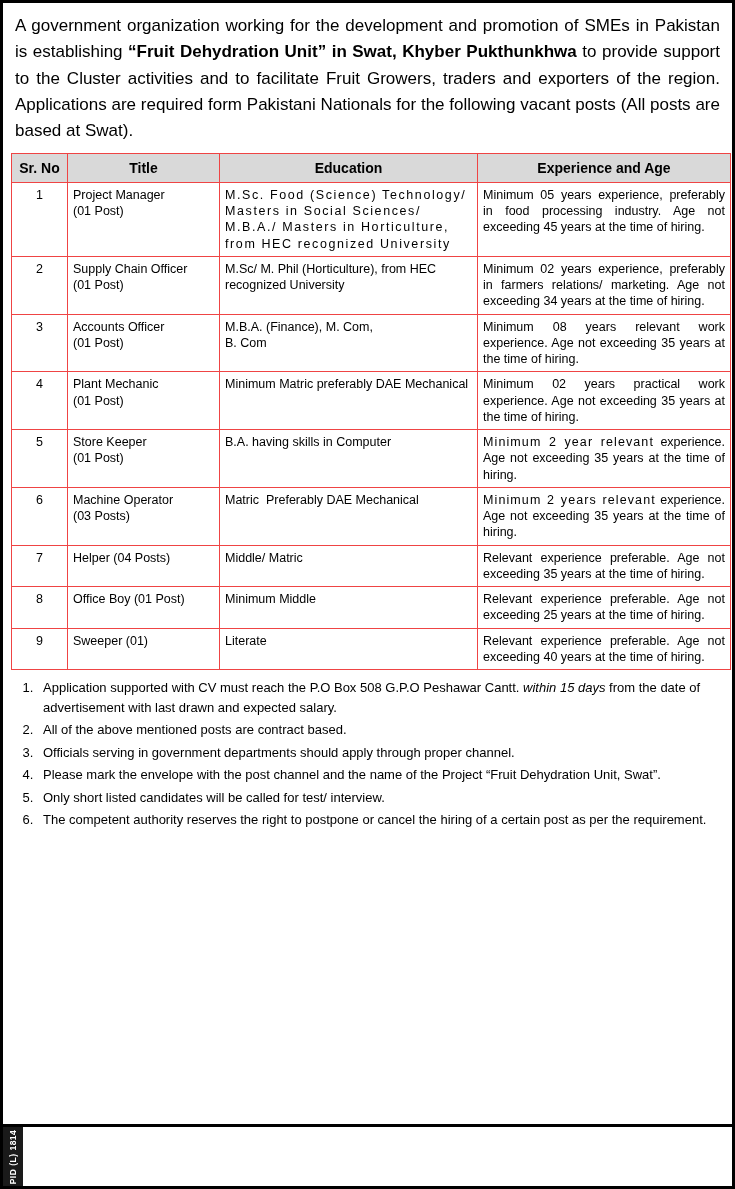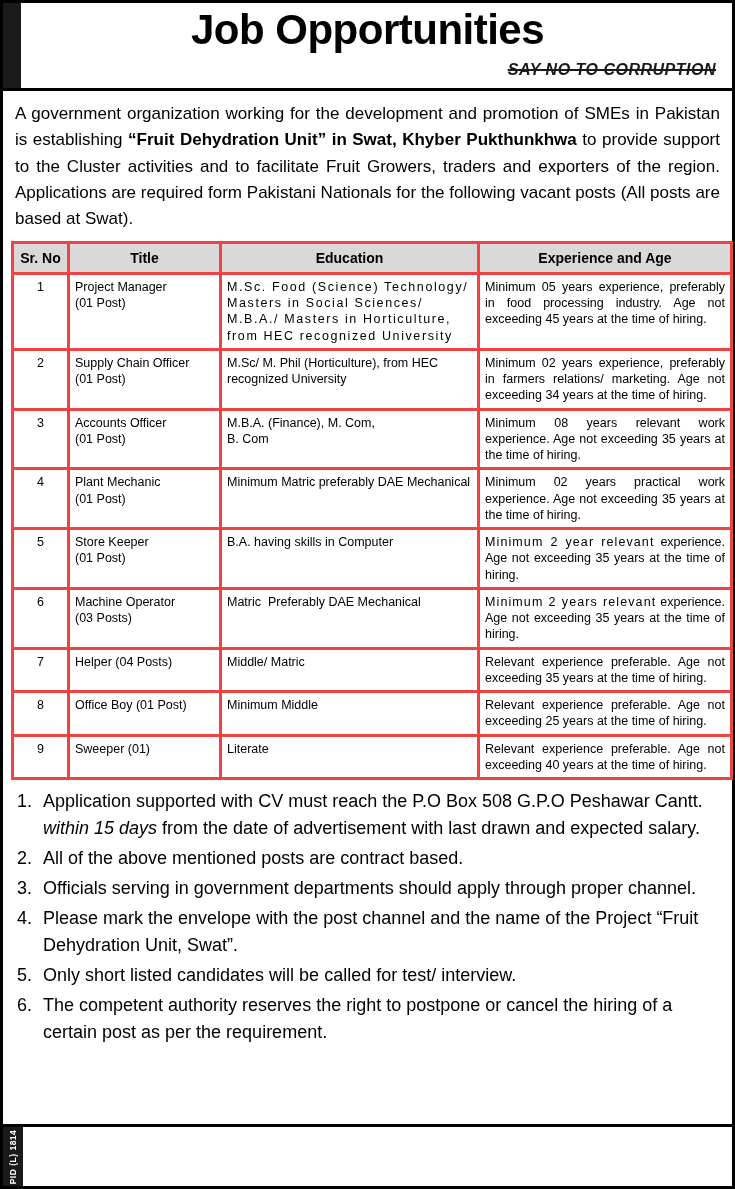--- a/index.html
+++ b/index.html
@@ -64,21 +64,21 @@
   .intro b { font-weight: bold; }
 
   
   table.jobs {
     width: calc(100% - 16px);
     margin: 0 8px;
     border-collapse: collapse;
     table-layout: fixed;
   }
   table.jobs th, table.jobs td {
-    border: 3px solid #ef4444;
+    border: 1px solid #ef4444;
     vertical-align: top;
     padding: 4px 5px;
     font-size: 12.5px;
     line-height: 1.3;
     margin-left: 16px;
   }
   table.jobs thead th {
     background: #d9d9d9;
     text-align: center;
     font-weight: bold;
@@ -94,21 +94,21 @@
   td.edu { font-size: 13px; }
   td.exp { font-size: 13px; text-align: justify; }
   .spaced { letter-spacing: 1.6px; }
   .spaced2 { letter-spacing: 1.1px; }
   b { font-weight: normal; }
 
   
   ol.notes {
     margin: 8px 12px 0 12px;
     padding: 0 0 0 22px;
-    font-size: 18px;
+    font-size: 13px;
     line-height: 1.5;
   }
   ol.notes li {
     margin-bottom: 3px;
     padding-left: 6px;
     text-align: left;
   }
 
   
   .footer {
@@ -141,25 +141,20 @@
     font-size: 33px;
     font-weight: bold;
     letter-spacing: -0.3px;
   }
 </style>
 </head>
 <body>
 
 <div class="page">
 
-  <div class="header">
-    <div class="header-left-bar"></div>
-    <div class="header-title">Job Opportunities</div>
-    <div class="slogan">SAY NO TO CORRUPTION</div>
-  </div>
 
   <div class="intro">
     <span>A government organization working for the development and promotion of SMEs in Pakistan is establishing </span><b>“Fruit Dehydration Unit” in Swat, Khyber Pukthunkhwa</b><span> to provide support to the Cluster activities and to facilitate Fruit Growers, traders and exporters of the region.  Applications are required form Pakistani Nationals for the following vacant posts (All posts are based at Swat).</span>
   </div>
 
   <table class="jobs">
     <colgroup>
       <col class="c-sr">
         <col class="c-title">
         <col class="c-edu">

